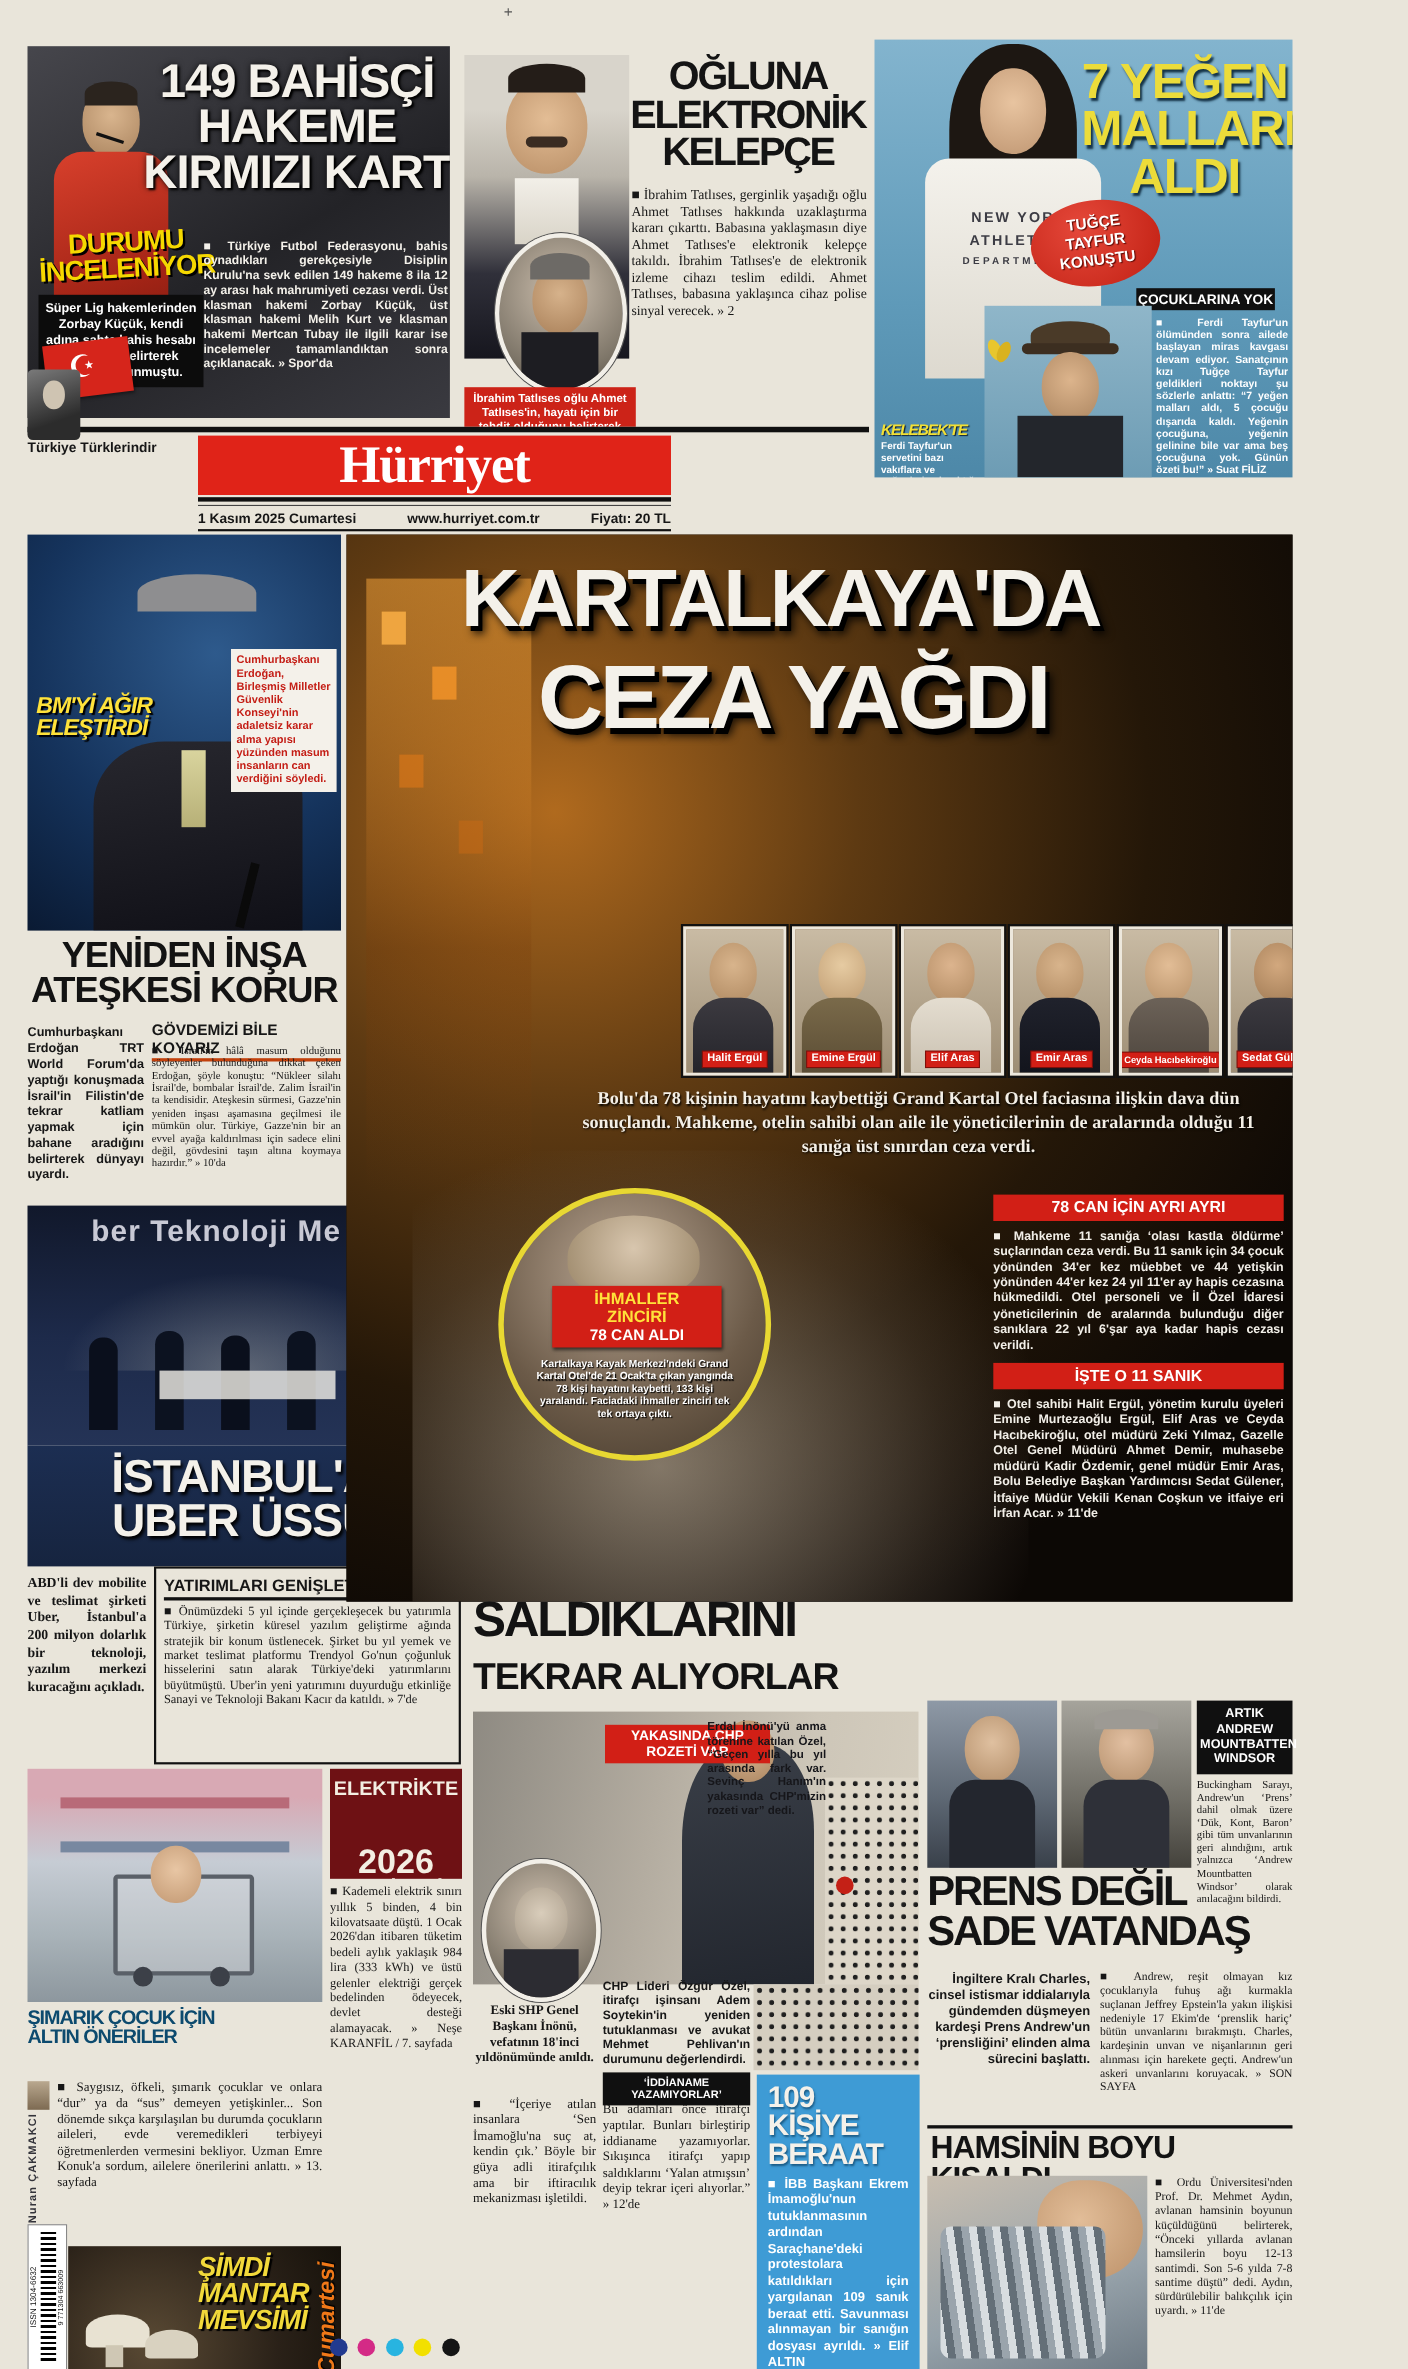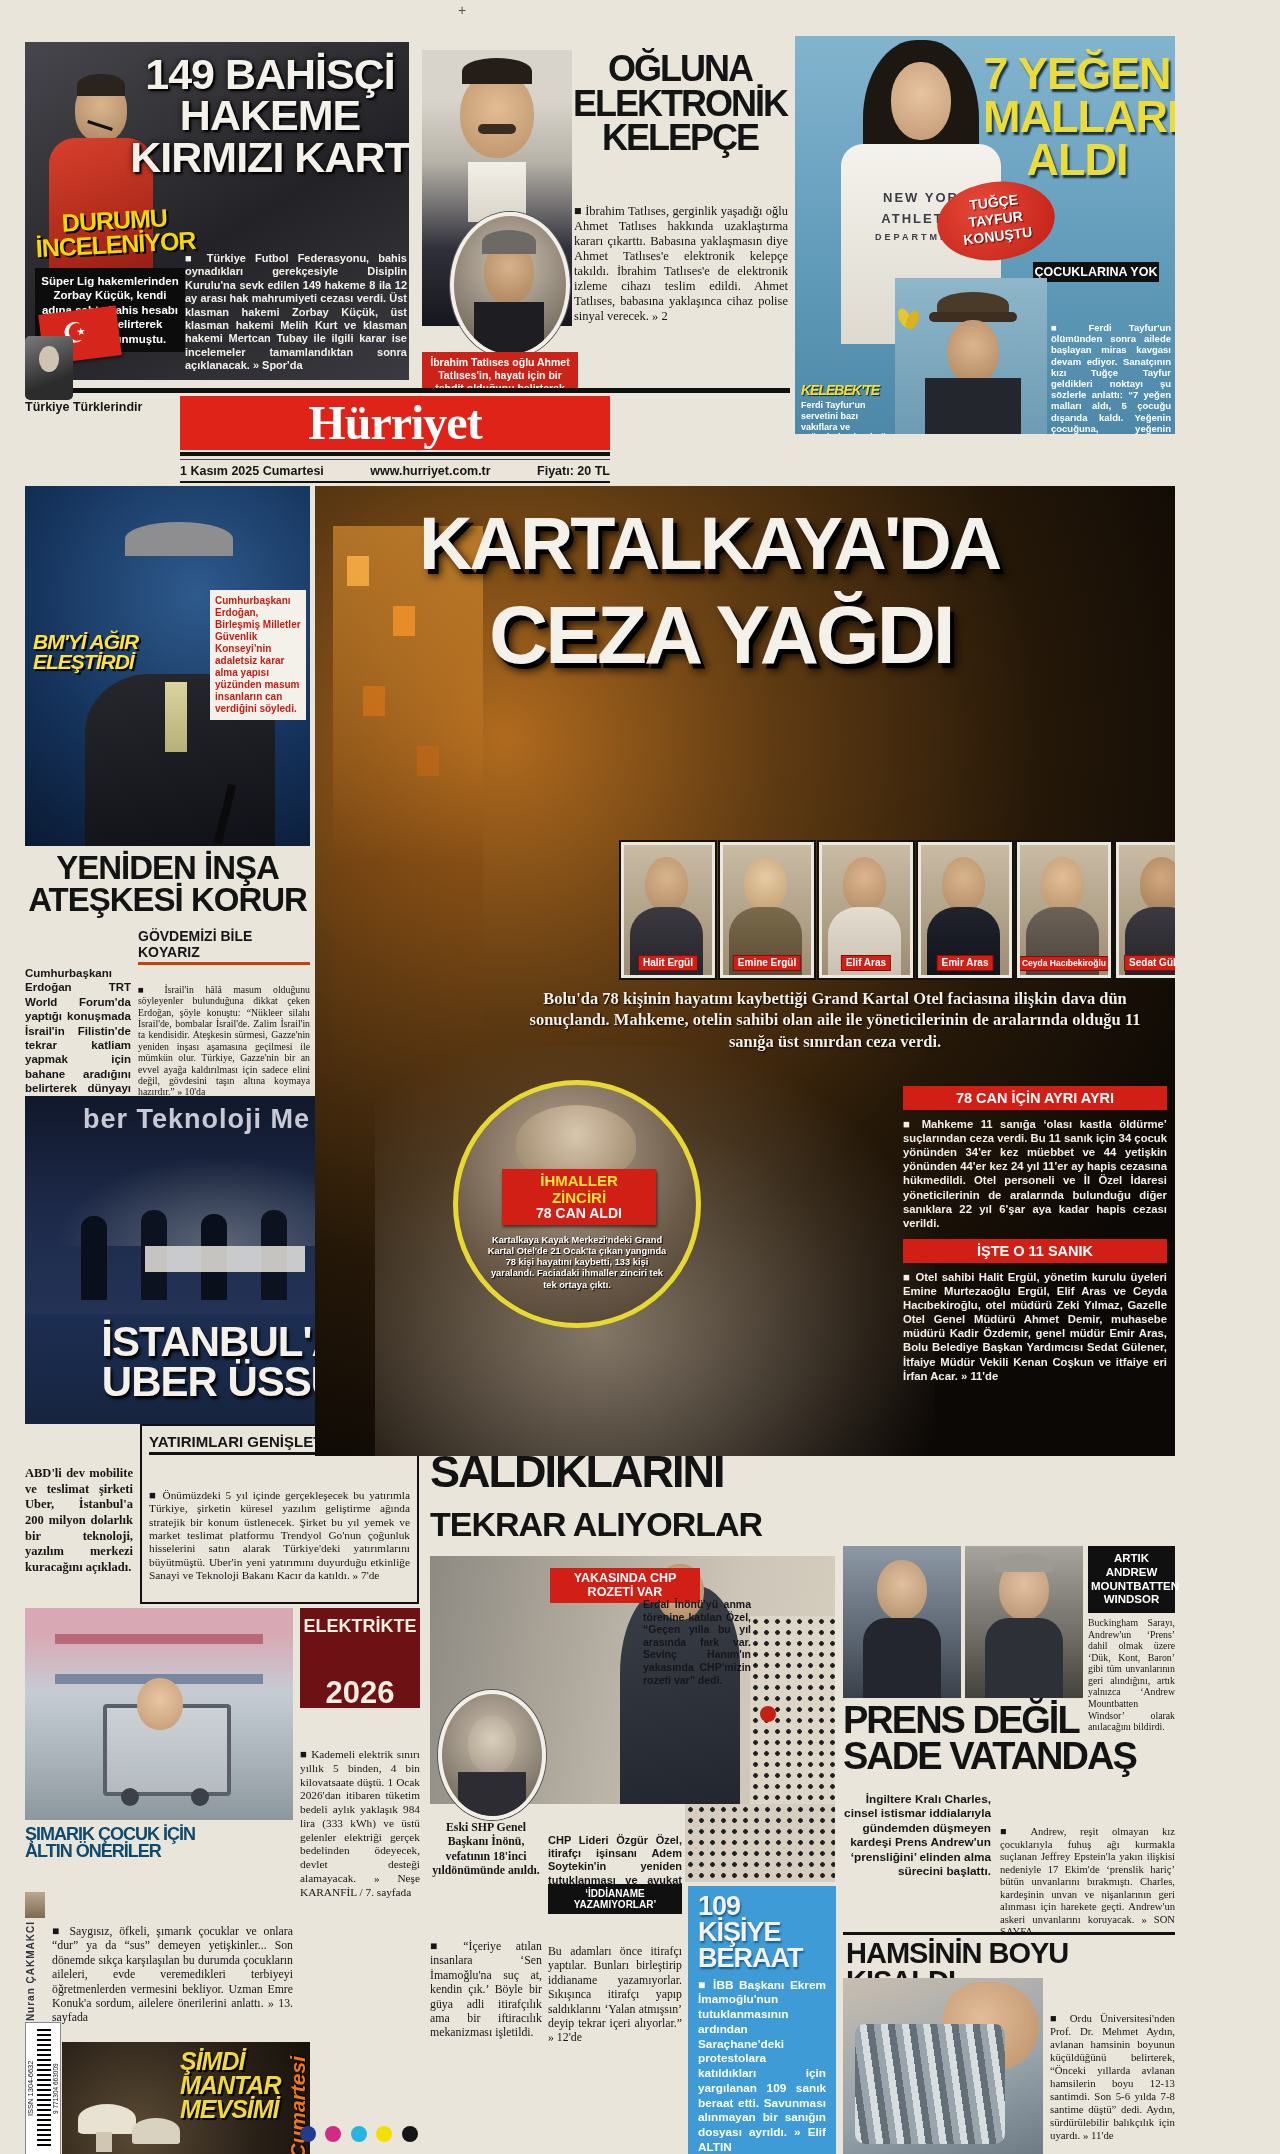--- a/index.html
+++ b/index.html
@@ -1,21 +1,21 @@
 <!DOCTYPE html>
 <html><head>
 <meta charset="utf-8">
 <style>
   html,body{margin:0;padding:0;background:#cfccc4;}
   #page{position:relative;width:1280px;height:2154px;margin:0 auto;background:#e9e5da;
         overflow:hidden;font-family:"Liberation Sans",sans-serif;color:#161616;}
   .abs{position:absolute;}
   .ph{position:absolute;overflow:hidden;}
   .ser{font-family:"Liberation Serif",serif;}
-  .jus{text-align:justify;margin-top:34px;}
+  .jus{text-align:justify;}
   .hl{font-weight:900;line-height:.96;letter-spacing:-1px;}
   .ctr{text-align:center;}
   .wt{color:#f4f1ea;}
   .shadow{text-shadow:2px 2px 2px #000,0 0 6px rgba(0,0,0,.7);}
   .bigshadow{text-shadow:4px 5px 0 #000,6px 7px 8px rgba(0,0,0,.8);}
   .redbar{background:#d21f16;color:#fff;font-weight:900;text-align:center;}
   .blackbar{background:#101010;color:#fff;font-weight:900;text-align:center;}
   .mugrow{display:flex;gap:5px;}
   .mug{position:relative;width:88px;height:130px;border:3px solid #ede8dd;outline:2px solid #111;
        background:linear-gradient(180deg,#c9bba4,#9d8d74);overflow:hidden;flex:none;}

